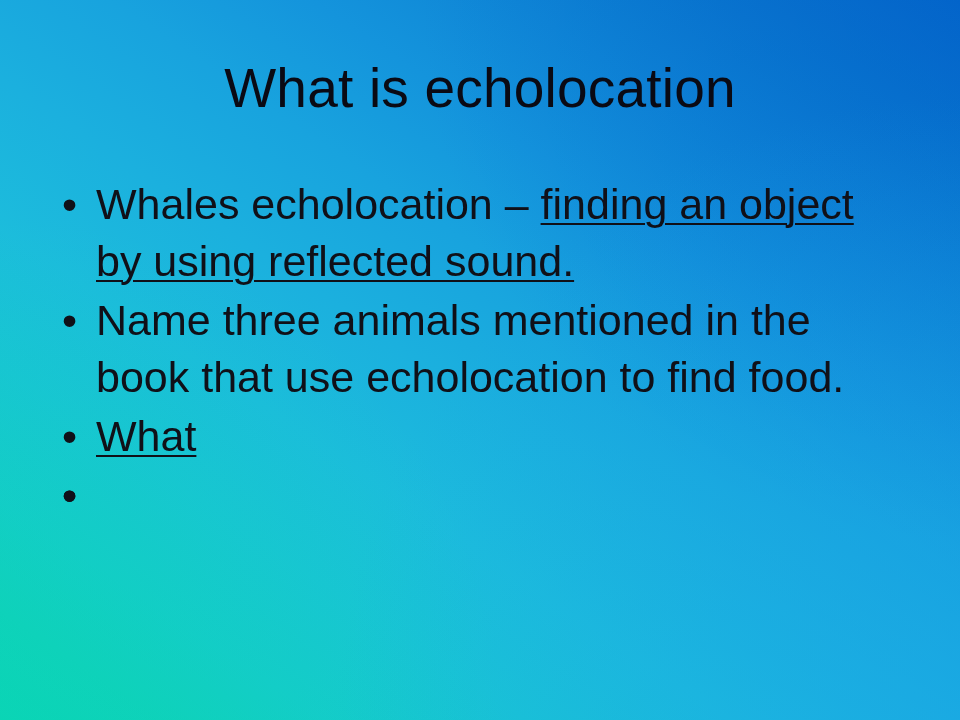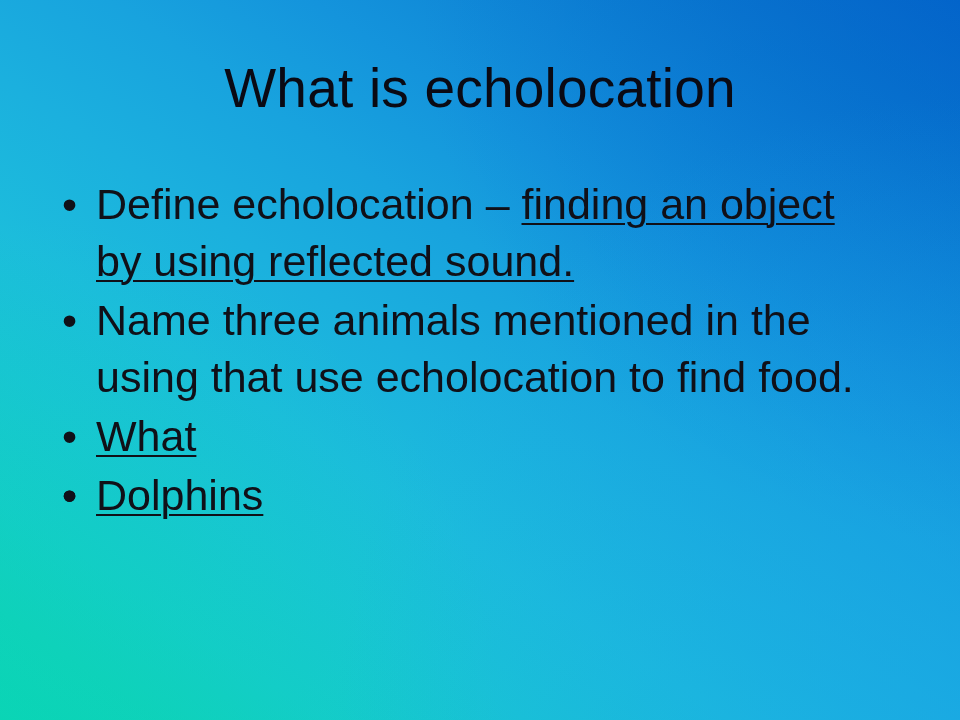--- a/index.html
+++ b/index.html
@@ -103,21 +103,21 @@
 </style>
 </head>
 <body>
 
 <div id="slide">
   <div id="content">
 
     <div class="slide-title">What is echolocation</div>
 
     <ul class="body-list">
-        <li class="bullet-item"><span class="marker">•</span><span><span class="plain">Define echolocation – </span><span class="u">finding an object by using reflected sound.</span></span></li>
-        <li class="bullet-item"><span class="marker">•</span><span><span class="plain">Name three animals mentioned in the using that use echolocation to find food.</span></span></li>
+        <li class="bullet-item"><span class="marker">•</span><span><span class="plain">Whales echolocation – </span><span class="u">finding an object by using reflected sound.</span></span></li>
+        <li class="bullet-item"><span class="marker">•</span><span><span class="plain">Name three animals mentioned in the book that use echolocation to find food.</span></span></li>
         <li class="bullet-item"><span class="marker">•</span><span><span class="u">What</span></span></li>
         <li class="bullet-item"><span class="marker">•</span></li>
-        <li class="bullet-item"><span class="marker">•</span><span><span class="u">Dolphins</span></span></li>
+        <li class="bullet-item"><span class="marker">•</span></li>
       </ul>
 
   </div>
 </div>
 
 </body></html>

